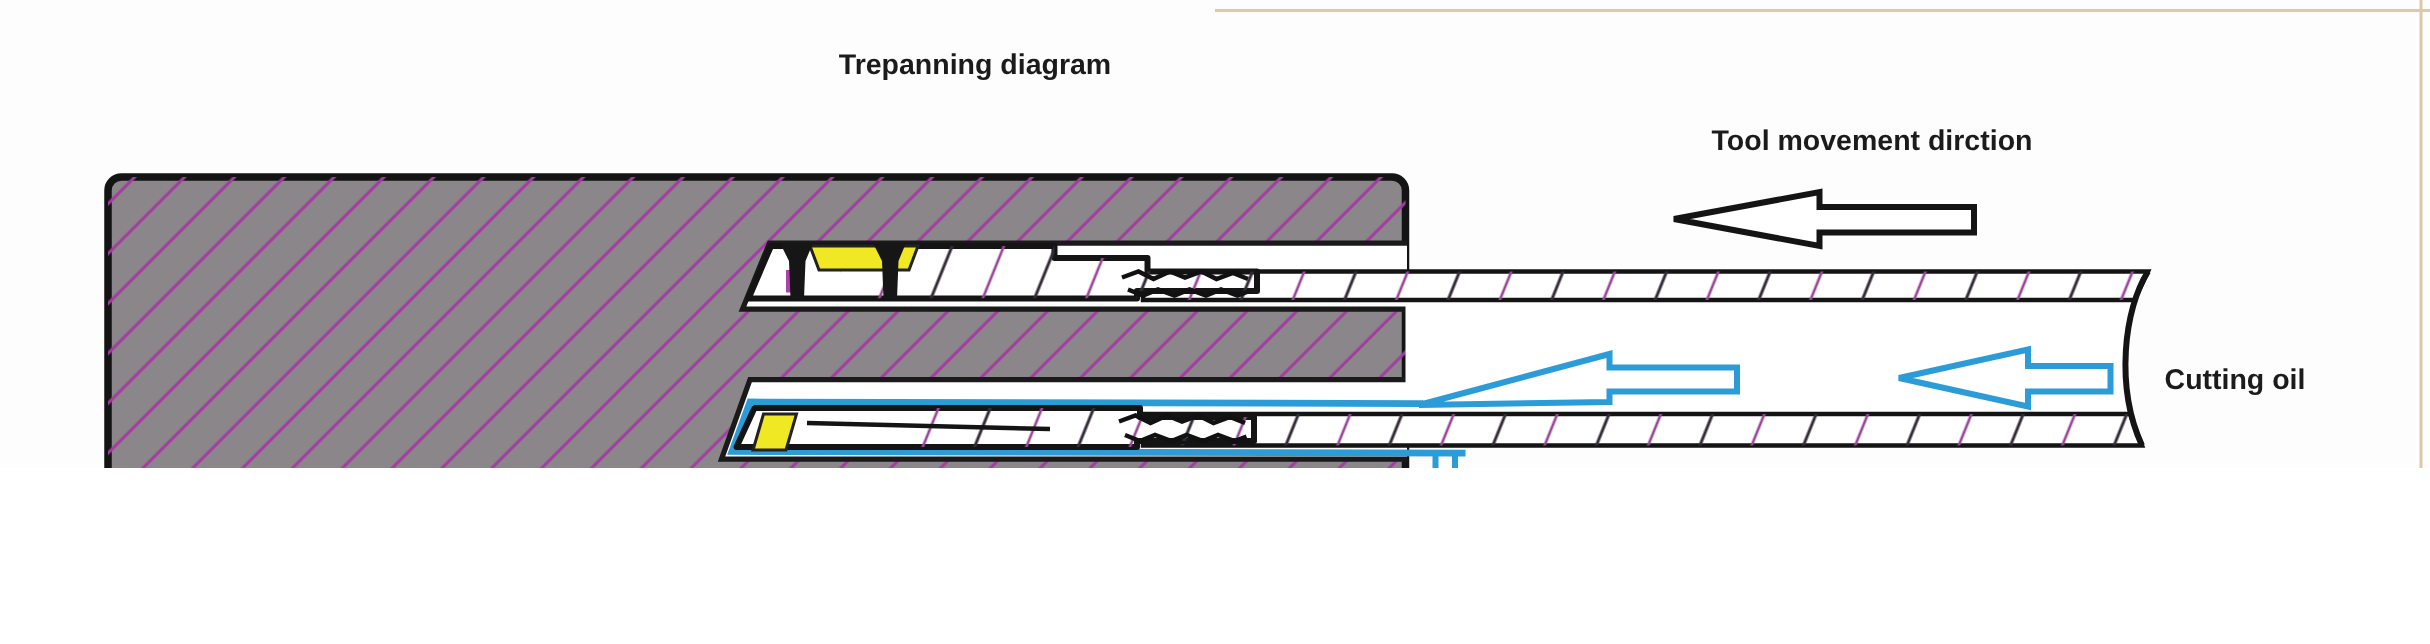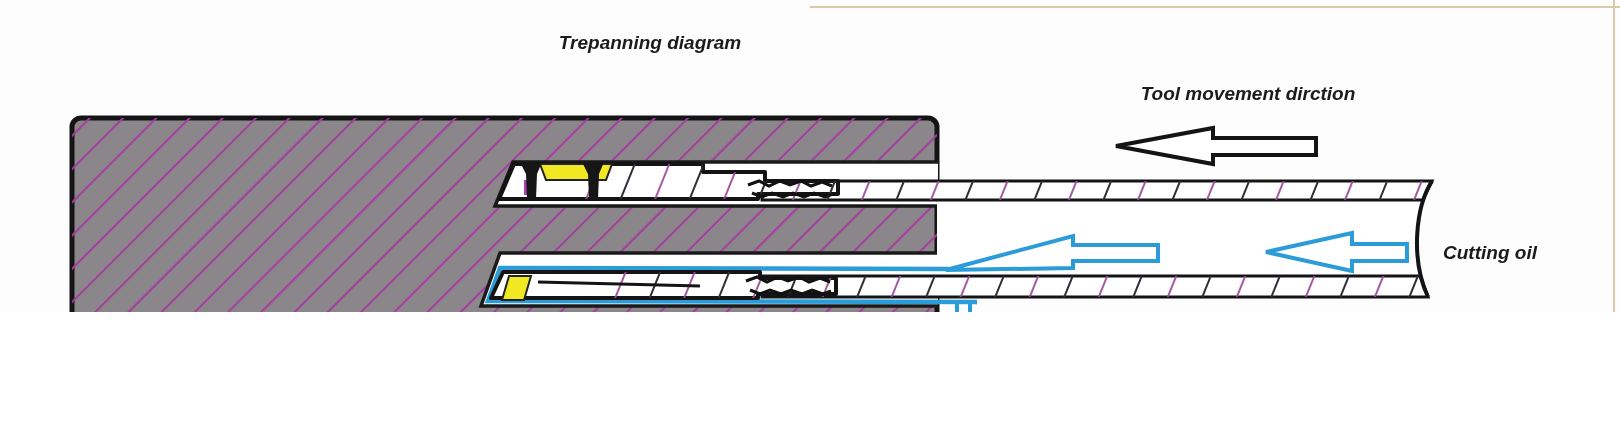--- a/index.html
+++ b/index.html
@@ -1,17 +1,17 @@
 <!DOCTYPE html>
 <html><head>
 <meta charset="utf-8">
 <style>
   html,body{margin:0;padding:0;background:#ffffff;}
   #stage{position:relative;width:1620px;height:312px;background:#0369a1;overflow:hidden;
-         font-family:"Liberation Sans", sans-serif;font-style:italic;}
+         font-family:"Liberation Sans", sans-serif;}
   svg{position:absolute;left:0;top:0;}
   text{font-family:"Liberation Sans", sans-serif;font-weight:bold;fill:#1b1b1b;}
 </style>
 </head>
 <body>
 
 <div id="stage">
 <svg width="1620" height="429" viewBox="0 0 1620 429">
   <defs>
     <pattern id="hatchWp" width="23.5" height="12" patternUnits="userSpaceOnUse" patternTransform="rotate(45)">

